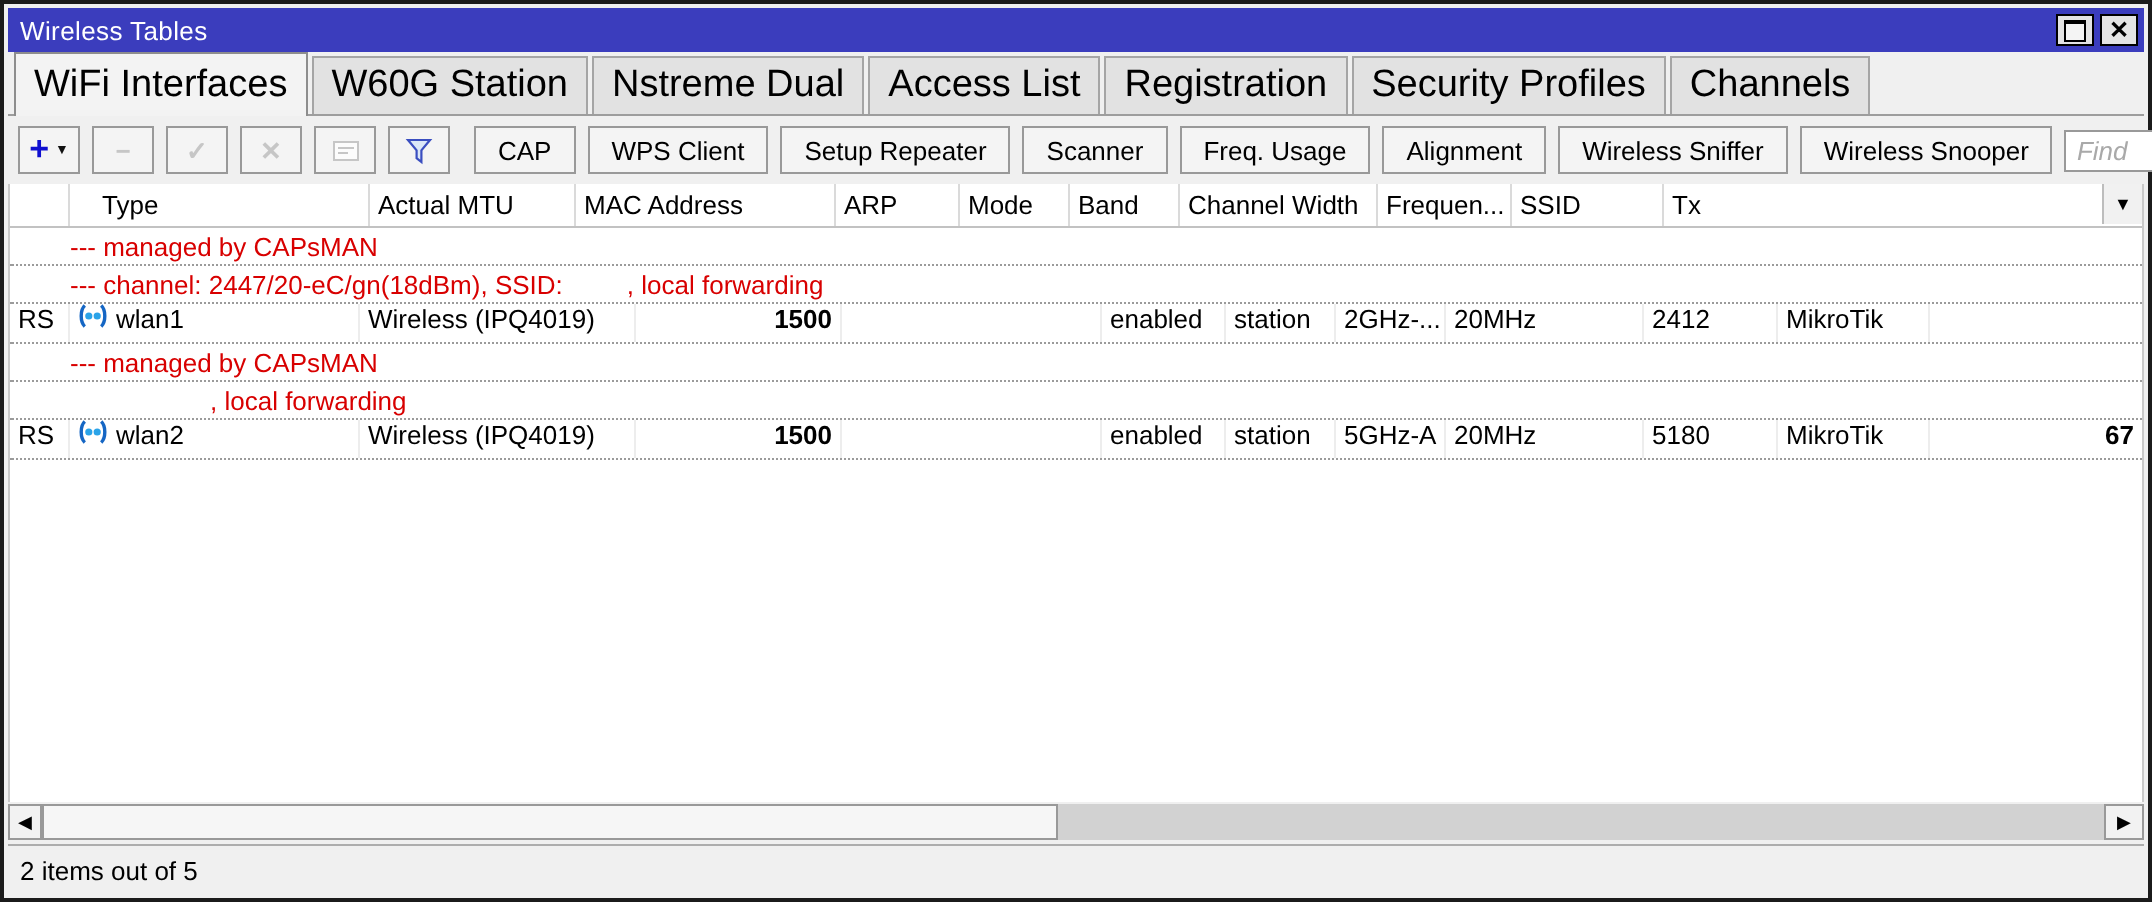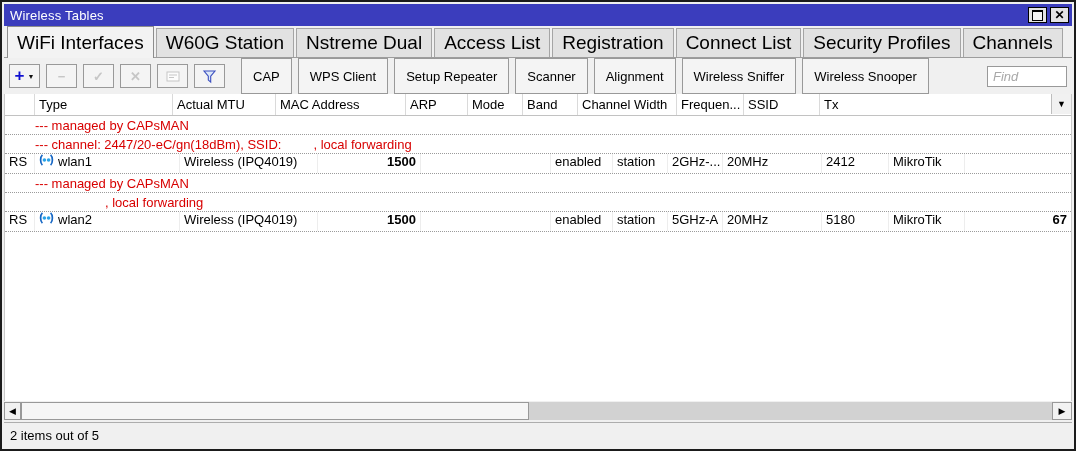--- a/index.html
+++ b/index.html
@@ -25,21 +25,21 @@
   .tab{font-size:19px;color:#000;background:#e2e2e2;border:1px solid #a5a5a5;border-bottom:none;
     padding:3px 9px 3px 9px;margin-right:2px;white-space:nowrap;cursor:default;}
   .tab.active{background:#f3f3f3;border-color:#8d8d8d;padding-top:5px;padding-bottom:4px;margin-bottom:-1px;}
   
   .toolbar{flex:0 0 34px;display:flex;align-items:center;gap:6px;padding:0 5px;background:#f0f0f0;}
   .ibtn{height:24px;min-width:31px;border:1px solid #999;background:#f4f4f4;
     display:flex;align-items:center;justify-content:center;gap:3px;padding:0 4px;box-sizing:border-box;}
   .plus{color:#0f0fd0;font-size:17px;font-weight:bold;line-height:1;margin-top:-2px;}
   .caret{font-size:7px;color:#111;line-height:1;}
   .gdis{color:#c6c6c6;font-size:13px;font-weight:bold;line-height:1;}
-  .tbtn{height:36px;border:1px solid #999;background:#f4f4f4;font-size:13px;color:#000;
+  .tbtn{height:24px;border:1px solid #999;background:#f4f4f4;font-size:13px;color:#000;
     padding:0 11px;white-space:nowrap;}
   .grp-gap{width:4px;}
   .find{margin-left:auto;width:80px;height:21px;border:1px solid #999;font-size:13px;
     padding:0 5px;box-sizing:border-box;background:#fff;}
   .find::placeholder{color:#a9a9a9;font-style:italic;}
   
   .table-wrap{flex:1 1 auto;background:#fff;display:flex;flex-direction:column;overflow:hidden;
     border-left:1px solid #c9c9c9;border-right:1px solid #c9c9c9;}
   .thead{flex:0 0 21px;display:flex;border-bottom:1px solid #c2c2c2;background:#fff;position:relative;}
   .hcell{font-size:13px;color:#000;padding:3px 2px 0 4px;border-right:1px solid #dadada;
@@ -86,21 +86,20 @@
       <span class="close-glyph">✕</span>
     </button>
   </div>
 
   <div class="tabbar">
       <div class="tab active">WiFi Interfaces</div>
       <div class="tab">W60G Station</div>
       <div class="tab">Nstreme Dual</div>
       <div class="tab">Access List</div>
       <div class="tab">Registration</div>
-      <div class="tab">Connect List</div>
       <div class="tab">Security Profiles</div>
       <div class="tab">Channels</div>
     </div>
 
   <div class="toolbar">
     <button class="ibtn">
       <span class="plus">+</span>
       <span class="caret">▼</span>
     </button>
     <button class="ibtn">
@@ -123,31 +122,32 @@
       <svg width="15" height="15" viewBox="0 0 15 15">
         <path d="M2 2 h11 l-4.3 5.2 v5.8 l-2.4 -1.9 v-3.9 z" fill="#dbe7f7" stroke="#3a4ec0" stroke-width="1.1"></path>
       </svg>
     </button>
     <span class="grp-gap"></span>
     <div style="display:flex;gap:6px;">
         <button class="tbtn">CAP</button>
         <button class="tbtn">WPS Client</button>
         <button class="tbtn">Setup Repeater</button>
         <button class="tbtn">Scanner</button>
+        <button class="tbtn">Freq. Usage</button>
         <button class="tbtn">Alignment</button>
         <button class="tbtn">Wireless Sniffer</button>
         <button class="tbtn">Wireless Snooper</button>
       </div>
     <input class="find" type="text" placeholder="Find" style="">
   </div>
 
   <div class="table-wrap">
     <div class="thead">
         <div class="hcell" style="width: 30px;"><span></span></div>
-        <div class="hcell" style="width: 138px;"><span>Type</span></div>
+        <div class="hcell" style="width: 138px; margin-left: 12px;"><span>Type</span></div>
         <div class="hcell" style="width: 103px;"><span>Actual MTU</span></div>
         <div class="hcell" style="width: 130px;"><span>MAC Address</span></div>
         <div class="hcell" style="width: 62px;"><span>ARP</span></div>
         <div class="hcell" style="width: 55px;"><span>Mode</span></div>
         <div class="hcell" style="width: 55px;"><span>Band</span></div>
         <div class="hcell" style="width: 99px;"><span>Channel Width</span></div>
         <div class="hcell" style="width: 67px;"><span>Frequen...</span></div>
         <div class="hcell" style="width: 76px;"><span>SSID</span></div>
         <div class="hcell flex"><span>Tx</span></div>
         <div class="menu-btn">▼</div>

